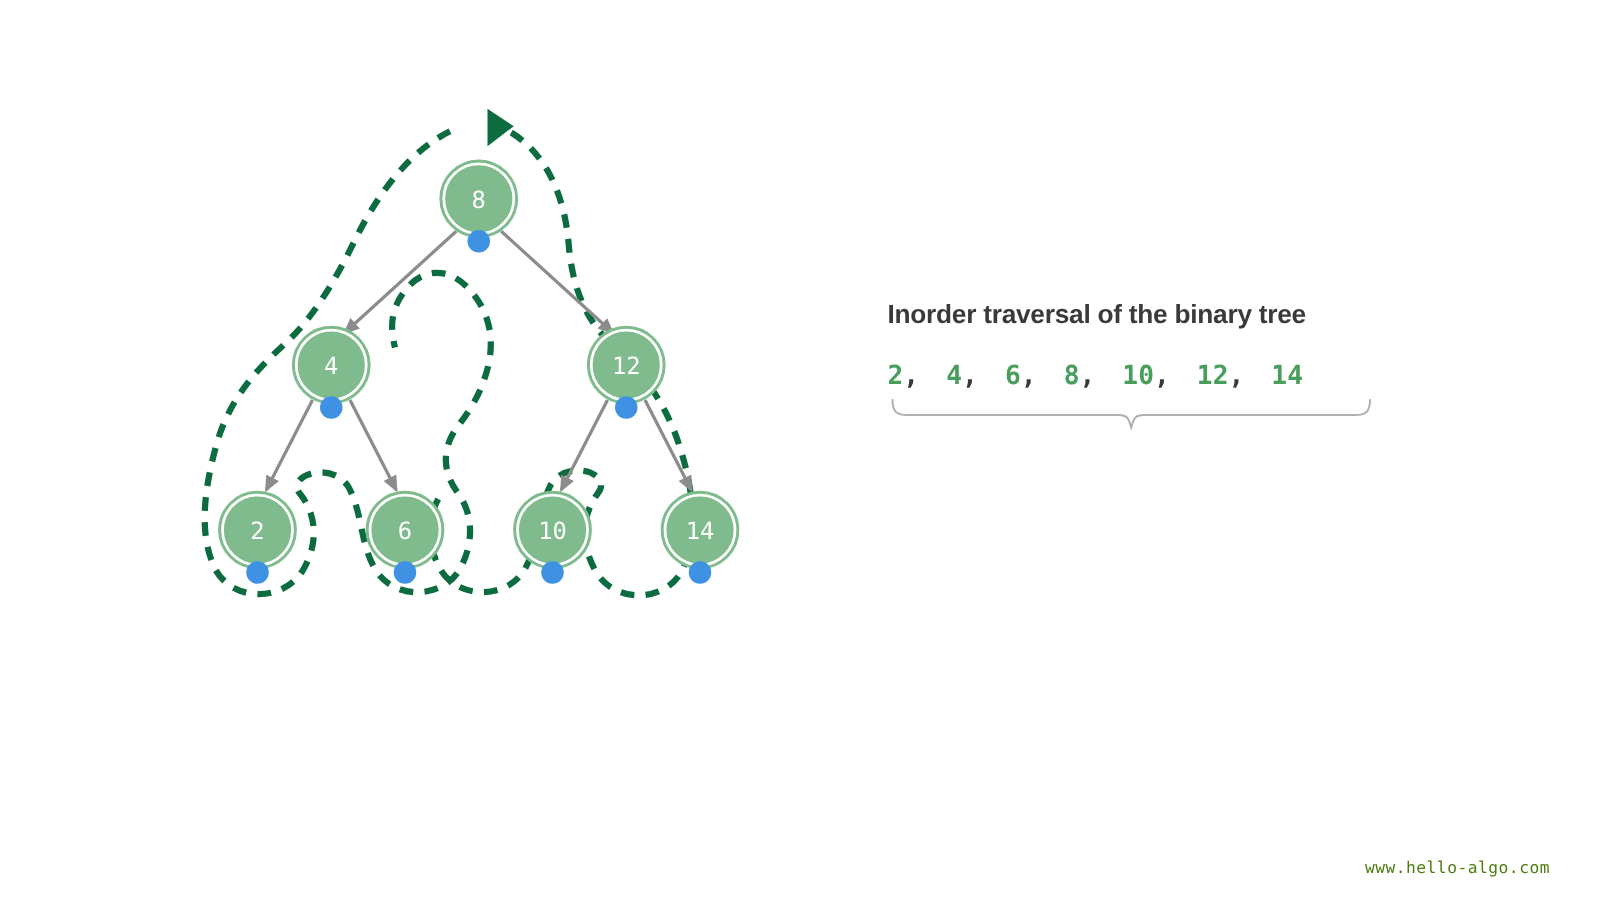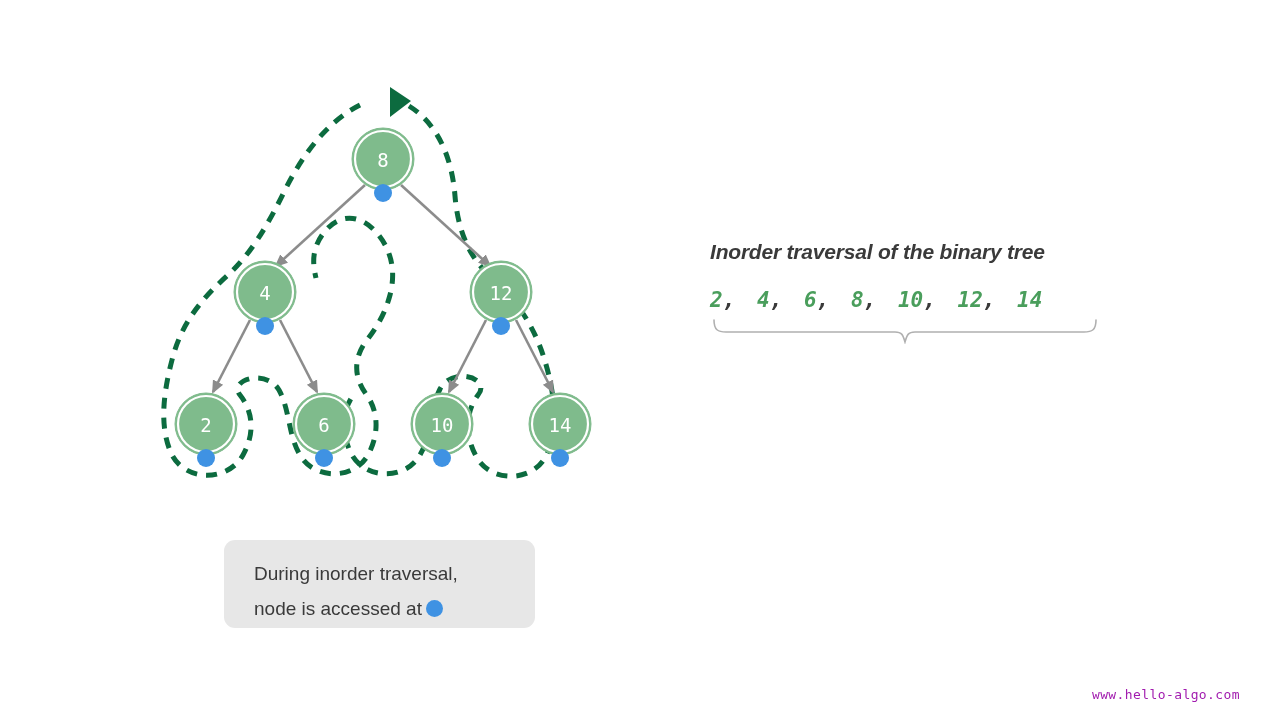--- a/index.html
+++ b/index.html
@@ -66,21 +66,20 @@
   .start-marker {
     fill: #0c6b3f;
   }
 
   
   #right-panel {
     position: absolute;
     left: 710px;
     top: 240px;
     width: 480px;
-    font-style: italic;
   }
   .panel-title {
     font-size: 21px;
     font-weight: bold;
     color: #3a3a3a;
     letter-spacing: -0.2px;
     margin: 0;
     white-space: nowrap;
   }
   .seq-row {
@@ -141,21 +140,21 @@
     margin-left: 4px;
   }
 
   
   #footer-url {
     position: absolute;
     right: 40px;
     bottom: 18px;
     font-family: "DejaVu Sans Mono", "Liberation Mono", monospace;
     font-size: 13px;
-    color: #a21caf;
+    color: #4d7c0f;
     letter-spacing: 0.4px;
   }
 </style>
 </head>
 <body>
 
 <div id="stage">
 
   <svg id="tree-svg" viewBox="0 0 700 520">
 
@@ -280,22 +279,16 @@
                  L 185 14
                  C 192 14, 193 17, 195 24
                  C 197 17, 198 14, 205 14
                  L 374 14
                  C 382 14, 386 12, 386 2" fill="none" stroke="#b0b0b0" stroke-width="1.6" stroke-linecap="round"></path>
       </svg>
     </div>
 
   </div>
 
-  <div id="caption-box">
-    <div class="caption-line">During inorder traversal,</div>
-    <div class="caption-line">
-      <span>node is accessed at</span><span class="inline-dot"></span>
-    </div>
-  </div>
 
   <div id="footer-url">www.hello-algo.com</div>
 
 </div>
 
 </body></html>

